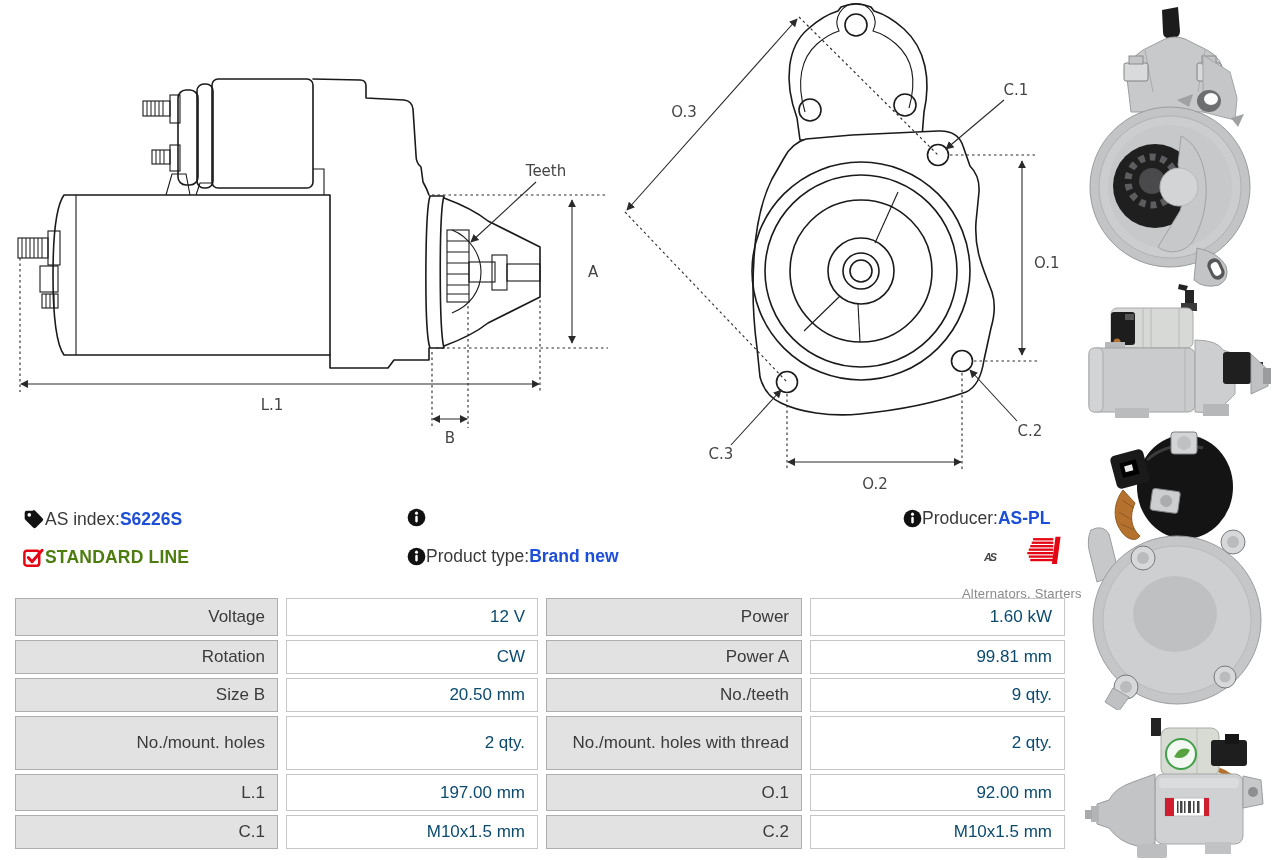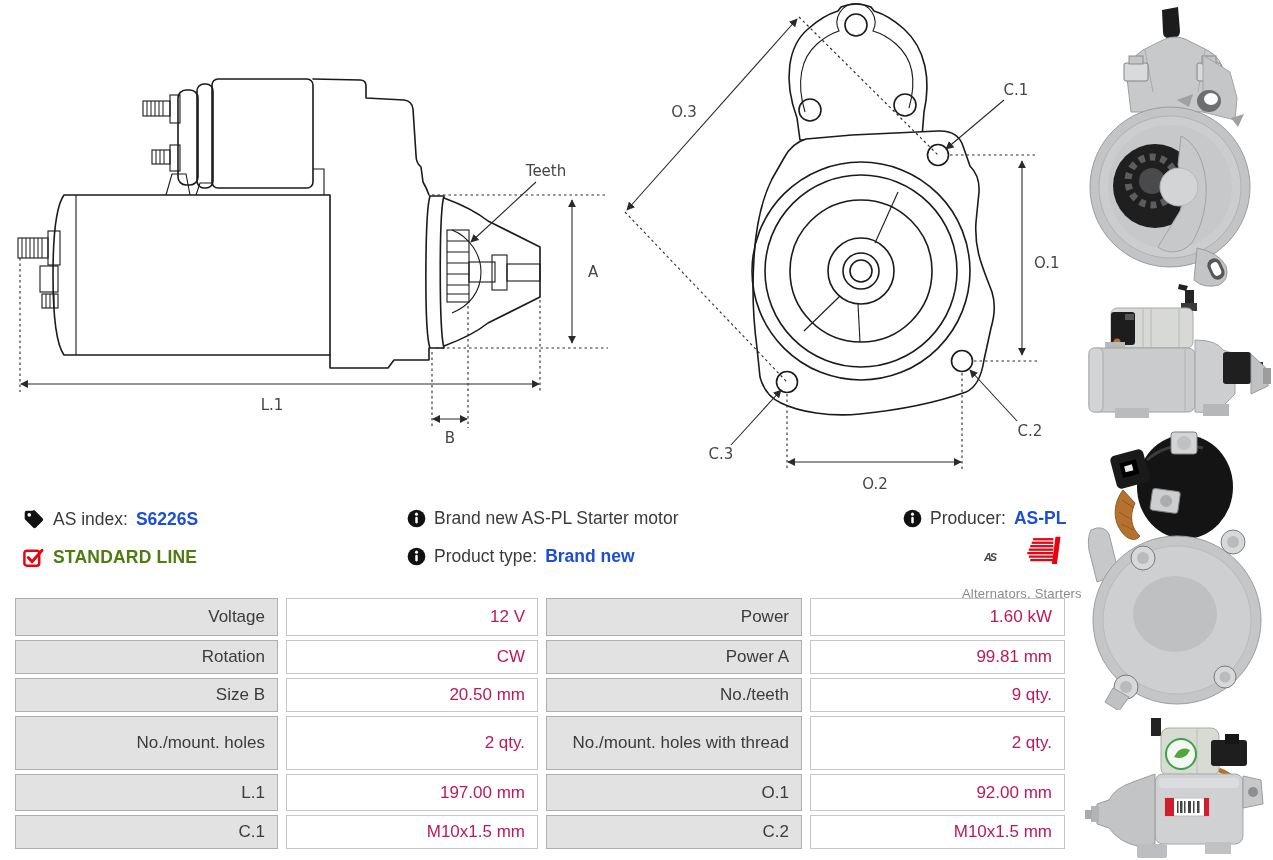--- a/index.html
+++ b/index.html
@@ -13,38 +13,38 @@
 
   
   .part { fill:none; stroke:#1a1a1a; stroke-width:1.6; stroke-linejoin:round; stroke-linecap:round; }
   .partw { fill:#ffffff; stroke:#1a1a1a; stroke-width:1.6; stroke-linejoin:round; }
   .thin { fill:none; stroke:#1a1a1a; stroke-width:1.1; }
   .dim  { fill:none; stroke:#2a2a2a; stroke-width:1.1; }
   .dot  { fill:none; stroke:#2a2a2a; stroke-width:1.1; stroke-dasharray:2.5 3; }
   .hatch { stroke:#1a1a1a; stroke-width:1; }
 
   
-  .info-item { position:absolute; display:flex; align-items:center; gap:8px; font-size:17.5px; white-space:nowrap; }
+  .info-item { position:absolute; display:flex; align-items:center; gap:0; font-size:17.5px; white-space:nowrap; }
   .info-item .b { font-weight:bold; color:#1d4ed8; }
   .red-line { color:#4d7c0f; font-weight:bold; letter-spacing:0.2px; }
   .logo-tagline { position:absolute; left:962px; top:586px; width:122px; text-align:left;
                   font-size:13px; color:#8a8a8a; letter-spacing:0.2px; }
 
   
   .spec-table {
     position:absolute; left:15px; top:598px; width:1050px;
     display:grid; grid-template-columns:263px 252px 256px 255px;
     grid-auto-flow:row; column-gap:8px; row-gap:4px;
     grid-template-rows:38px 34px 34px 54px 37px 34px;
     font-size:17px;
   }
   .cell { display:flex; align-items:center; justify-content:flex-end;
           text-align:right; padding:2px 12px 2px 8px; box-sizing:border-box; line-height:1.15; }
   .cell.lbl { background:#e2e2e2; border:1px solid #aeaeae; color:#3b3b3b; }
-  .cell.val { background:#ffffff; border:1px solid #c6c6c6; color:#be185d; }
+  .cell.val { background:#ffffff; border:1px solid #c6c6c6; color:#0c4a6e; }
 
   
   .photo { position:absolute; left:1085px; }
 </style>
 </head>
 <body>
 
 <div class="page">
 
   <svg class="abs" style="left:0;top:0" width="620" height="470" viewBox="0 0 620 470">
@@ -219,21 +219,20 @@
     </svg>
     <span class="red-line">STANDARD LINE</span>
   </div>
 
   <div class="info-item" style="left:407px; top:508px;">
     <svg width="19" height="19" viewBox="0 0 20 20">
       <circle cx="10" cy="10" r="9.3" fill="#111"></circle>
       <circle cx="10" cy="5.4" r="1.6" fill="#fff"></circle>
       <rect x="8.7" y="8.2" width="2.6" height="7" rx="1.2" fill="#fff"></rect>
     </svg>
-    <span>Brand new AS-PL Starter motor</span>
   </div>
 
   <div class="info-item" style="left:407px; top:546px;">
     <svg width="19" height="19" viewBox="0 0 20 20">
       <circle cx="10" cy="10" r="9.3" fill="#111"></circle>
       <circle cx="10" cy="5.4" r="1.6" fill="#fff"></circle>
       <rect x="8.7" y="8.2" width="2.6" height="7" rx="1.2" fill="#fff"></rect>
     </svg>
     <span>Product type:</span>
     <span class="b">Brand new</span>

